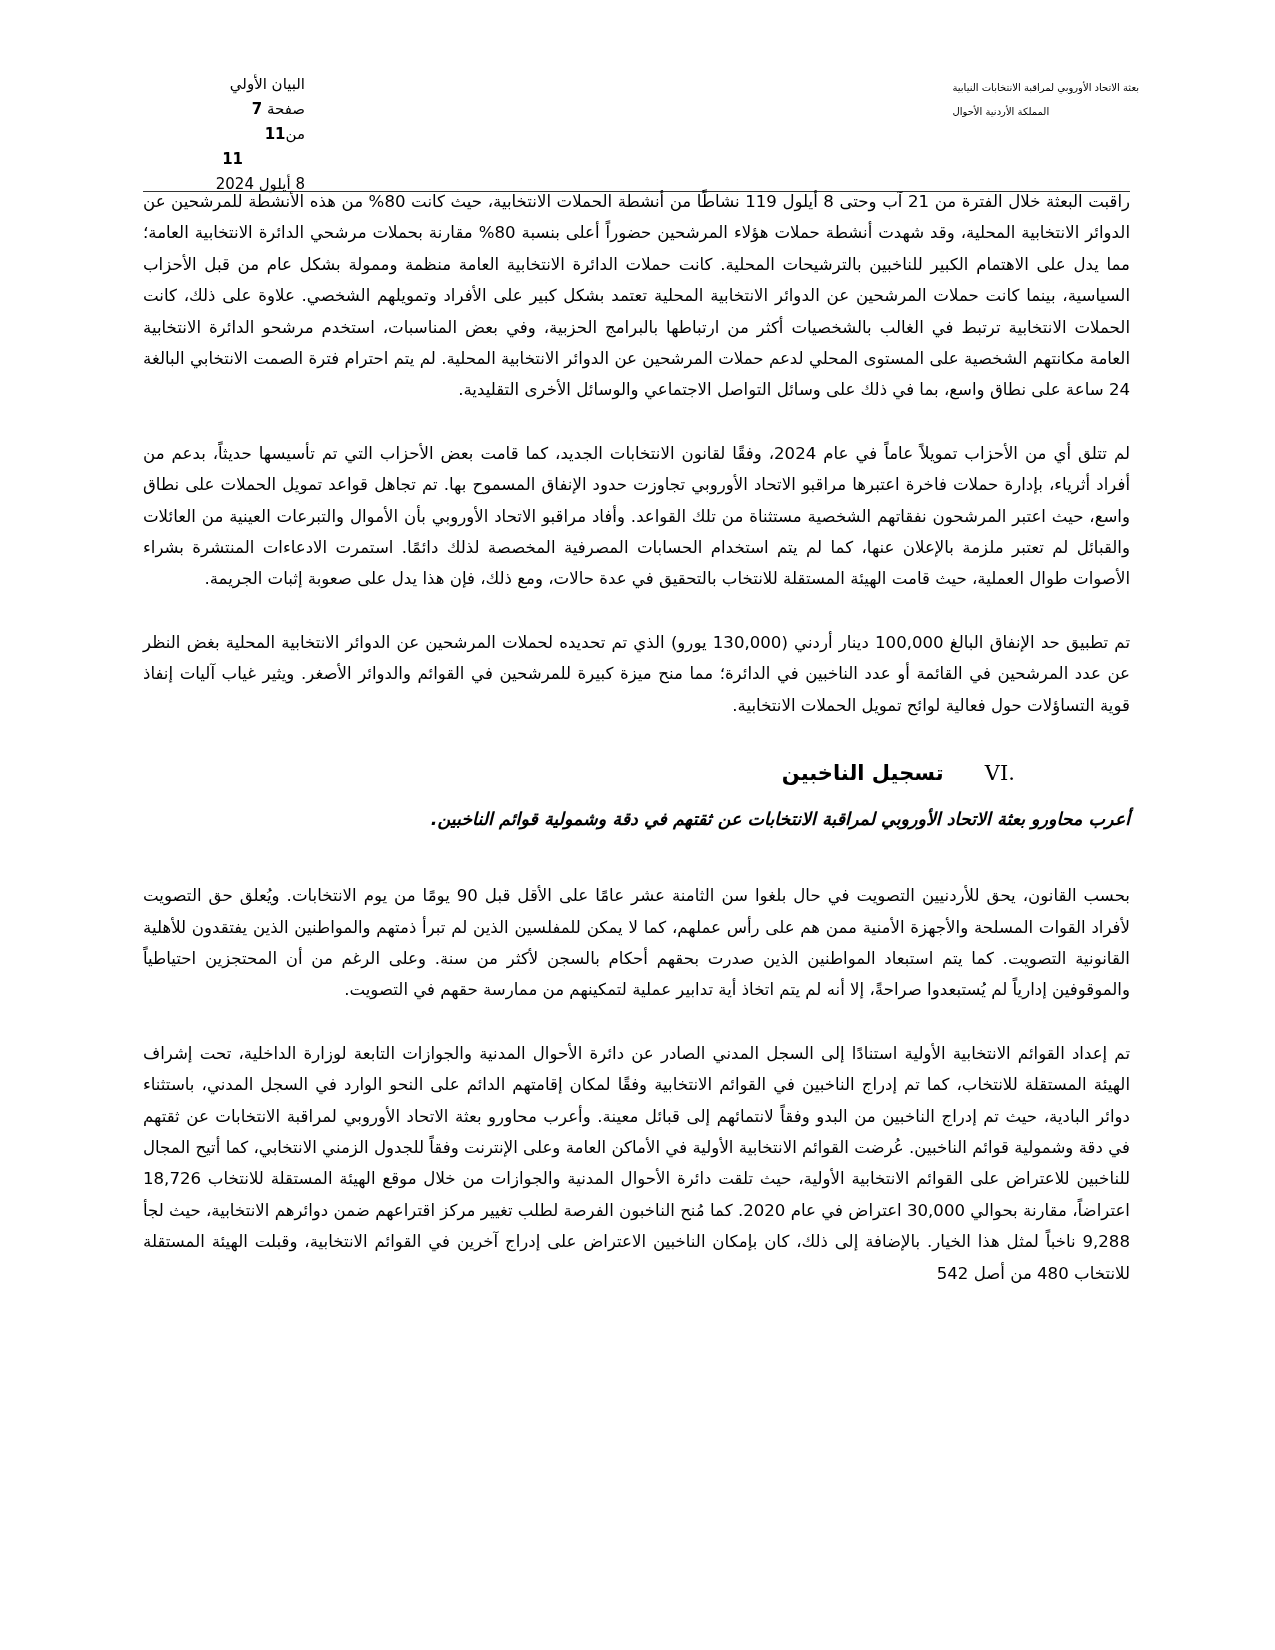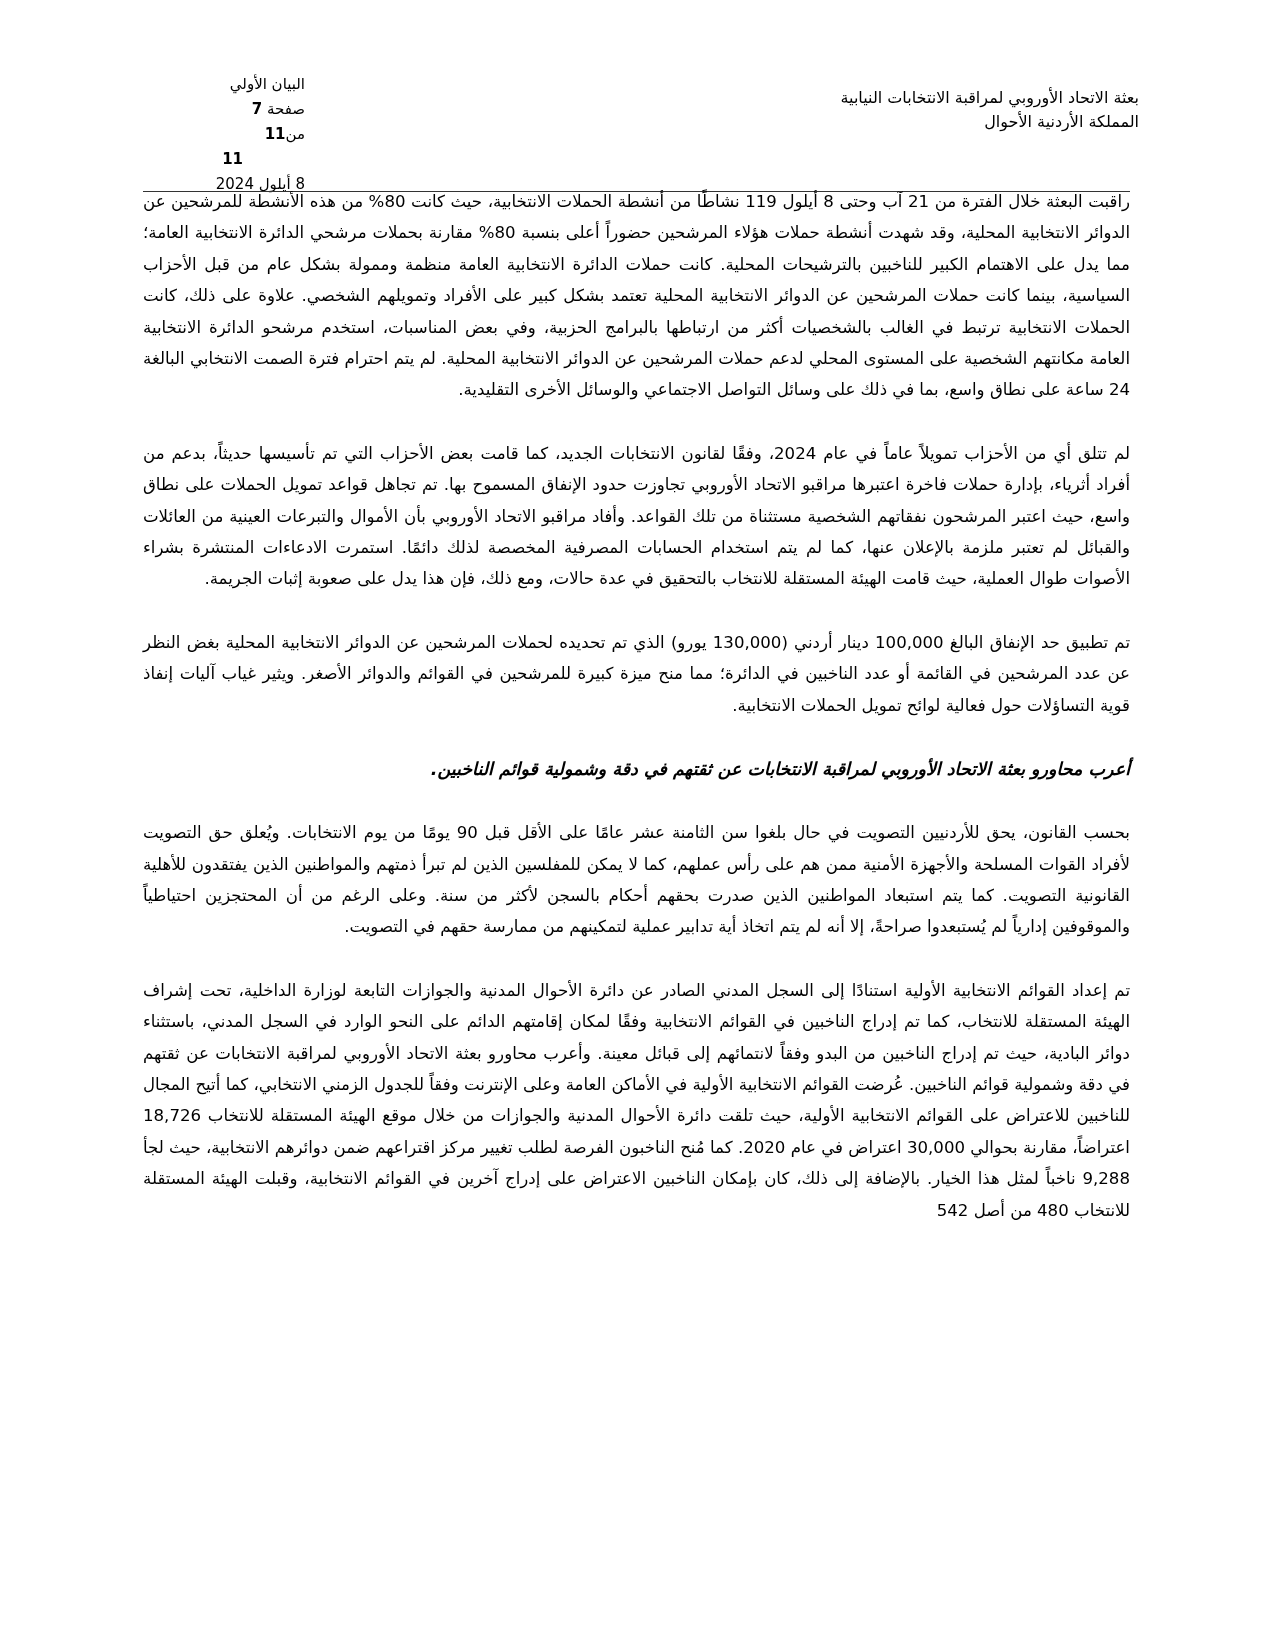--- a/index.html
+++ b/index.html
@@ -1,22 +1,22 @@
 <!DOCTYPE html>
 <html><head>
 <meta charset="utf-8">
 <style>
   html, body { margin: 0; padding: 0; background: #ffffff; }
   body {
     width: 1275px; height: 1650px; position: relative; overflow: hidden;
     font-family: "DejaVu Sans", sans-serif; color: #000;
   }
   .header-right {
-    position: absolute; top: 86px; right: 136px; direction: rtl; text-align: right;
-    font-size: 16px; line-height: 24px;
+    position: absolute; top: 76px; right: 136px; direction: rtl; text-align: left;
+    font-size: 10px; line-height: 24px;
   }
   .header-left {
     position: absolute; top: 72px; left: 145px; direction: rtl; 
     font-size: 15px; line-height: 25px; width: 160px;
   }
   .header-left .pg { }
   .header-left b { font-weight: bold; margin-left: 44px; }
   .hr {
     position: absolute; top: 191px; left: 143px; width: 987px; height: 0;
     border-top: 1.5px solid #333;
@@ -28,21 +28,21 @@
   p.body {
     margin: 0 0 32px 0; font-size: 16.6px; line-height: 31.4px;
     text-align-last: right;
   }
   h2.section {
     margin: 0 0 10px 0; font-size: 21px; font-weight: bold; line-height: 40px;
     padding-right: 115px;
   }
   h2.section .num { font-family: "DejaVu Serif", serif; font-weight: normal; margin-left: 34px; }
   .callout {
-    margin: 0 0 32px 0; font-size: 17.5px; font-weight: bold; font-style: italic; line-height: 32px;
+    margin: 0 0 45px 0; font-size: 17.5px; font-weight: bold; font-style: italic; line-height: 32px;
   }
 </style>
 </head>
 <body>
 
 <div class="header-right">
   <div>بعثة الاتحاد الأوروبي لمراقبة الانتخابات النيابية</div>
   <div>المملكة الأردنية الأحوال</div>
 </div>
 
@@ -57,17 +57,21 @@
   <div>8 أيلول 2024</div>
 </div>
 
 <div class="hr"></div>
 
 <div class="content">
   <p class="body">راقبت البعثة خلال الفترة من 21 آب وحتى 8 أيلول 119 نشاطًا من أنشطة الحملات الانتخابية، حيث كانت 80% من هذه الأنشطة للمرشحين عن الدوائر الانتخابية المحلية، وقد شهدت أنشطة حملات هؤلاء المرشحين حضوراً أعلى بنسبة 80% مقارنة بحملات مرشحي الدائرة الانتخابية العامة؛ مما يدل على الاهتمام الكبير للناخبين بالترشيحات المحلية. كانت حملات الدائرة الانتخابية العامة منظمة وممولة بشكل عام من قبل الأحزاب السياسية، بينما كانت حملات المرشحين عن الدوائر الانتخابية المحلية تعتمد بشكل كبير على الأفراد وتمويلهم الشخصي. علاوة على ذلك، كانت الحملات الانتخابية ترتبط في الغالب بالشخصيات أكثر من ارتباطها بالبرامج الحزبية، وفي بعض المناسبات، استخدم مرشحو الدائرة الانتخابية العامة مكانتهم الشخصية على المستوى المحلي لدعم حملات المرشحين عن الدوائر الانتخابية المحلية. لم يتم احترام فترة الصمت الانتخابي البالغة 24 ساعة على نطاق واسع، بما في ذلك على وسائل التواصل الاجتماعي والوسائل الأخرى التقليدية.</p>
   <p class="body">لم تتلق أي من الأحزاب تمويلاً عاماً في عام 2024، وفقًا لقانون الانتخابات الجديد، كما قامت بعض الأحزاب التي تم تأسيسها حديثاً، بدعم من أفراد أثرياء، بإدارة حملات فاخرة اعتبرها مراقبو الاتحاد الأوروبي تجاوزت حدود الإنفاق المسموح بها. تم تجاهل قواعد تمويل الحملات على نطاق واسع، حيث اعتبر المرشحون نفقاتهم الشخصية مستثناة من تلك القواعد. وأفاد مراقبو الاتحاد الأوروبي بأن الأموال والتبرعات العينية من العائلات والقبائل لم تعتبر ملزمة بالإعلان عنها، كما لم يتم استخدام الحسابات المصرفية المخصصة لذلك دائمًا. استمرت الادعاءات المنتشرة بشراء الأصوات طوال العملية، حيث قامت الهيئة المستقلة للانتخاب بالتحقيق في عدة حالات، ومع ذلك، فإن هذا يدل على صعوبة إثبات الجريمة.</p>
   <p class="body">تم تطبيق حد الإنفاق البالغ 100,000 دينار أردني (130,000 يورو) الذي تم تحديده لحملات المرشحين عن الدوائر الانتخابية المحلية بغض النظر عن عدد المرشحين في القائمة أو عدد الناخبين في الدائرة؛ مما منح ميزة كبيرة للمرشحين في القوائم والدوائر الأصغر. ويثير غياب آليات إنفاذ قوية التساؤلات حول فعالية لوائح تمويل الحملات الانتخابية.</p>
 
+  <h2 class="section">
+    <span class="num" style="direction:ltr;unicode-bidi:embed">VI.</span>
+    <span>تسجيل الناخبين</span>
+  </h2>
   <div class="callout">أعرب محاورو بعثة الاتحاد الأوروبي لمراقبة الانتخابات عن ثقتهم في دقة وشمولية قوائم الناخبين.</div>
 
   <p class="body">بحسب القانون، يحق للأردنيين التصويت في حال بلغوا سن الثامنة عشر عامًا على الأقل قبل 90 يومًا من يوم الانتخابات. ويُعلق حق التصويت لأفراد القوات المسلحة والأجهزة الأمنية ممن هم على رأس عملهم، كما لا يمكن للمفلسين الذين لم تبرأ ذمتهم والمواطنين الذين يفتقدون للأهلية القانونية التصويت. كما يتم استبعاد المواطنين الذين صدرت بحقهم أحكام بالسجن لأكثر من سنة. وعلى الرغم من أن المحتجزين احتياطياً والموقوفين إدارياً لم يُستبعدوا صراحةً، إلا أنه لم يتم اتخاذ أية تدابير عملية لتمكينهم من ممارسة حقهم في التصويت.</p>
   <p class="body">تم إعداد القوائم الانتخابية الأولية استنادًا إلى السجل المدني الصادر عن دائرة الأحوال المدنية والجوازات التابعة لوزارة الداخلية، تحت إشراف الهيئة المستقلة للانتخاب، كما تم إدراج الناخبين في القوائم الانتخابية وفقًا لمكان إقامتهم الدائم على النحو الوارد في السجل المدني، باستثناء دوائر البادية، حيث تم إدراج الناخبين من البدو وفقاً لانتمائهم إلى قبائل معينة. وأعرب محاورو بعثة الاتحاد الأوروبي لمراقبة الانتخابات عن ثقتهم في دقة وشمولية قوائم الناخبين. عُرضت القوائم الانتخابية الأولية في الأماكن العامة وعلى الإنترنت وفقاً للجدول الزمني الانتخابي، كما أتيح المجال للناخبين للاعتراض على القوائم الانتخابية الأولية، حيث تلقت دائرة الأحوال المدنية والجوازات من خلال موقع الهيئة المستقلة للانتخاب 18,726 اعتراضاً، مقارنة بحوالي 30,000 اعتراض في عام 2020. كما مُنح الناخبون الفرصة لطلب تغيير مركز اقتراعهم ضمن دوائرهم الانتخابية، حيث لجأ 9,288 ناخباً لمثل هذا الخيار. بالإضافة إلى ذلك، كان بإمكان الناخبين الاعتراض على إدراج آخرين في القوائم الانتخابية، وقبلت الهيئة المستقلة للانتخاب 480 من أصل 542</p>
 </div>
 
 </body></html>

